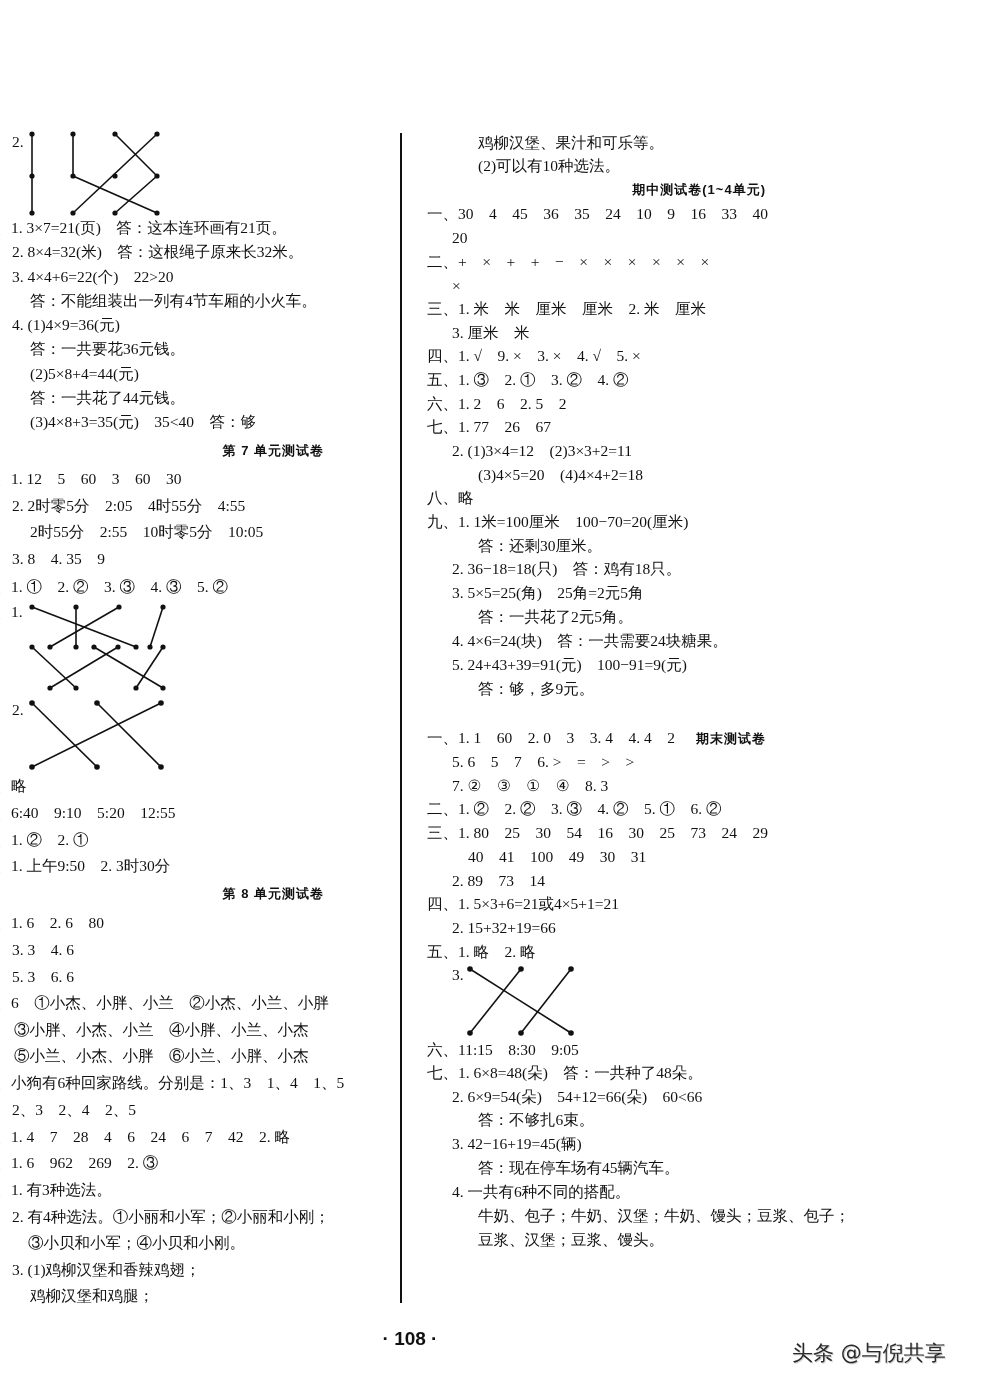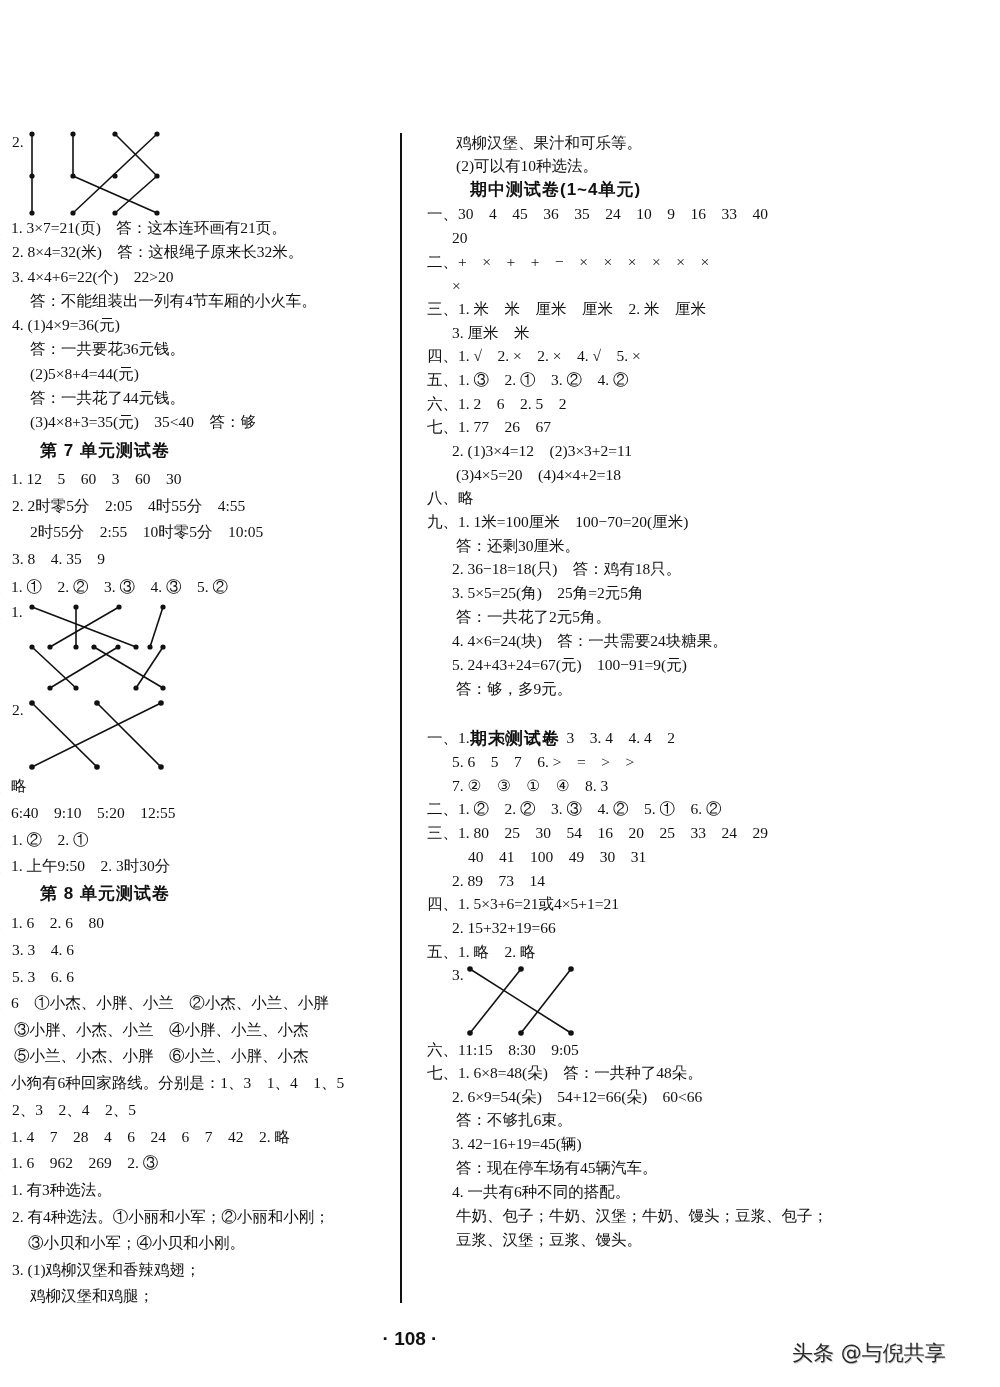--- a/index.html
+++ b/index.html
@@ -10,25 +10,25 @@
   }
   .ln {
     position: absolute; white-space: pre; font-size: 15.5px; line-height: 20px;
     height: 20px; font-weight: 500;
   }
   .lo { left: -20px; }   
   .ls { left: 12px; }    
   .la { left: 30px; }    
   .ro { left: 427px; }   
   .rs { left: 452px; }   
-  .ra { left: 456px; }   
+  .ra { left: 478px; }   
   .heading {
     position: absolute; font-family: "Liberation Sans", "DejaVu Sans", sans-serif;
-    font-weight: bold; font-size: 17px; line-height: 22px; height: 22px;
-    text-align: left; white-space: pre; letter-spacing: 1px;
+    font-weight: bold; font-size: 13px; line-height: 22px; height: 22px;
+    text-align: right; white-space: pre; letter-spacing: 1px;
   }
   .hl { left: 40px; width: 284px; }
   .hr { left: 470px; width: 296px; }
   .divider {
     position: absolute; left: 400px; top: 133px; width: 1.5px; height: 1170px;
     background: #111111;
   }
   .pagenum {
     position: absolute; left: 370px; top: 1327px; width: 80px; text-align: center;
     font-family: "Liberation Sans", "DejaVu Sans", sans-serif; font-weight: bold;
@@ -97,42 +97,42 @@
   <div class="ln ra" style="top:133px">鸡柳汉堡、果汁和可乐等。</div>
   <div class="ln ra" style="top:156px">(2)可以有10种选法。</div>
 
   <div class="heading hr" style="top:179px">期中测试卷(1~4单元)</div>
   <div class="ln ro" style="top:204px">一、30    4    45    36    35    24    10    9    16    33    40</div>
   <div class="ln rs" style="top:228px">20</div>
   <div class="ln ro" style="top:252px">二、+    ×    +    +    −    ×    ×    ×    ×    ×    ×</div>
   <div class="ln rs" style="top:276px">×</div>
   <div class="ln ro" style="top:299px">三、1. 米    米    厘米    厘米    2. 米    厘米</div>
   <div class="ln rs" style="top:323px">3. 厘米    米</div>
-  <div class="ln ro" style="top:346px">四、1. √    2. ×    2. ×    4. √    5. ×</div>
+  <div class="ln ro" style="top:346px">四、1. √    9. ×    3. ×    4. √    5. ×</div>
   <div class="ln ro" style="top:370px">五、1. ③    2. ①    3. ②    4. ②</div>
   <div class="ln ro" style="top:394px">六、1. 2    6    2. 5    2</div>
   <div class="ln ro" style="top:417px">七、1. 77    26    67</div>
   <div class="ln rs" style="top:441px">2. (1)3×4=12    (2)3×3+2=11</div>
   <div class="ln ra" style="top:465px">(3)4×5=20    (4)4×4+2=18</div>
   <div class="ln ro" style="top:488px">八、略</div>
   <div class="ln ro" style="top:512px">九、1. 1米=100厘米    100−70=20(厘米)</div>
   <div class="ln ra" style="top:536px">答：还剩30厘米。</div>
   <div class="ln rs" style="top:559px">2. 36−18=18(只)    答：鸡有18只。</div>
   <div class="ln rs" style="top:583px">3. 5×5=25(角)    25角=2元5角</div>
   <div class="ln ra" style="top:607px">答：一共花了2元5角。</div>
   <div class="ln rs" style="top:631px">4. 4×6=24(块)    答：一共需要24块糖果。</div>
-  <div class="ln rs" style="top:655px">5. 24+43+24=67(元)    100−91=9(元)</div>
+  <div class="ln rs" style="top:655px">5. 24+43+39=91(元)    100−91=9(元)</div>
   <div class="ln ra" style="top:679px">答：够，多9元。</div>
 
   <div class="heading hr" style="top:728px">期末测试卷</div>
   <div class="ln ro" style="top:728px">一、1. 1    60    2. 0    3    3. 4    4. 4    2</div>
   <div class="ln rs" style="top:752px">5. 6    5    7    6. &gt;    =    &gt;    &gt;</div>
   <div class="ln rs" style="top:776px">7. ②    ③    ①    ④    8. 3</div>
   <div class="ln ro" style="top:799px">二、1. ②    2. ②    3. ③    4. ②    5. ①    6. ②</div>
-  <div class="ln ro" style="top:823px">三、1. 80    25    30    54    16    20    25    33    24    29</div>
+  <div class="ln ro" style="top:823px">三、1. 80    25    30    54    16    30    25    73    24    29</div>
   <div class="ln" style="top:847px;left:468px">40    41    100    49    30    31</div>
   <div class="ln rs" style="top:871px">2. 89    73    14</div>
   <div class="ln ro" style="top:894px">四、1. 5×3+6=21或4×5+1=21</div>
   <div class="ln rs" style="top:918px">2. 15+32+19=66</div>
   <div class="ln ro" style="top:942px">五、1. 略    2. 略</div>
   <div class="ln rs" style="top:965px">3.</div>
   <div class="ln ro" style="top:1040px">六、11:15    8:30    9:05</div>
   <div class="ln ro" style="top:1063px">七、1. 6×8=48(朵)    答：一共种了48朵。</div>
   <div class="ln rs" style="top:1087px">2. 6×9=54(朵)    54+12=66(朵)    60&lt;66</div>
   <div class="ln ra" style="top:1110px">答：不够扎6束。</div>

